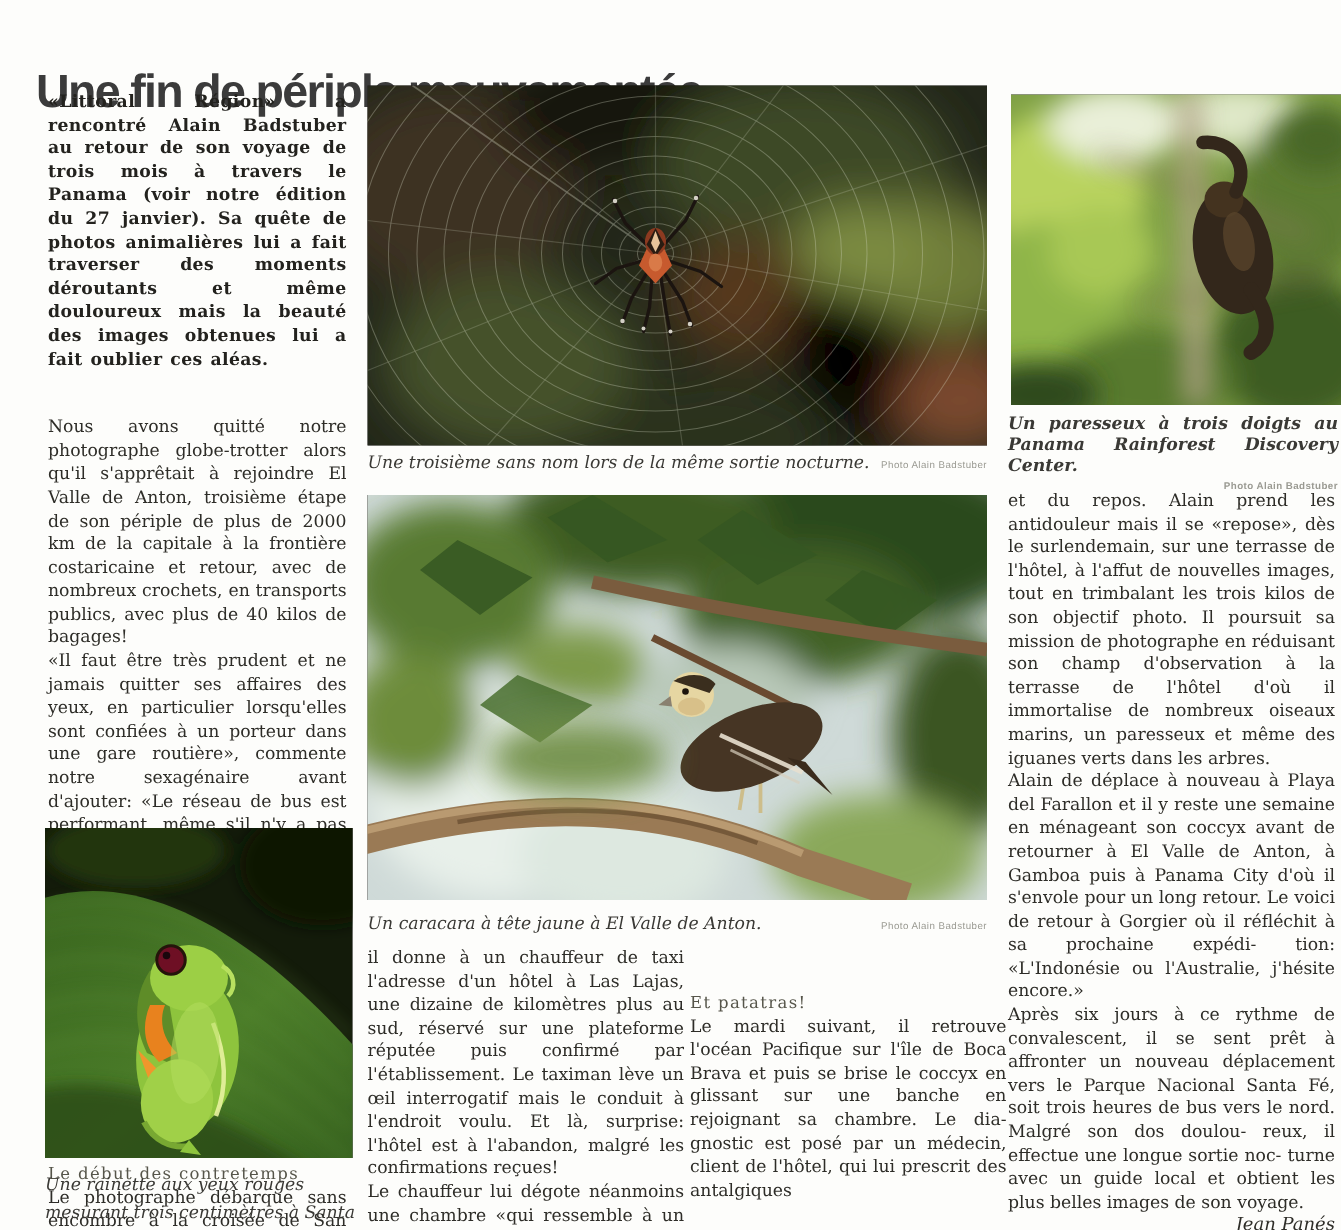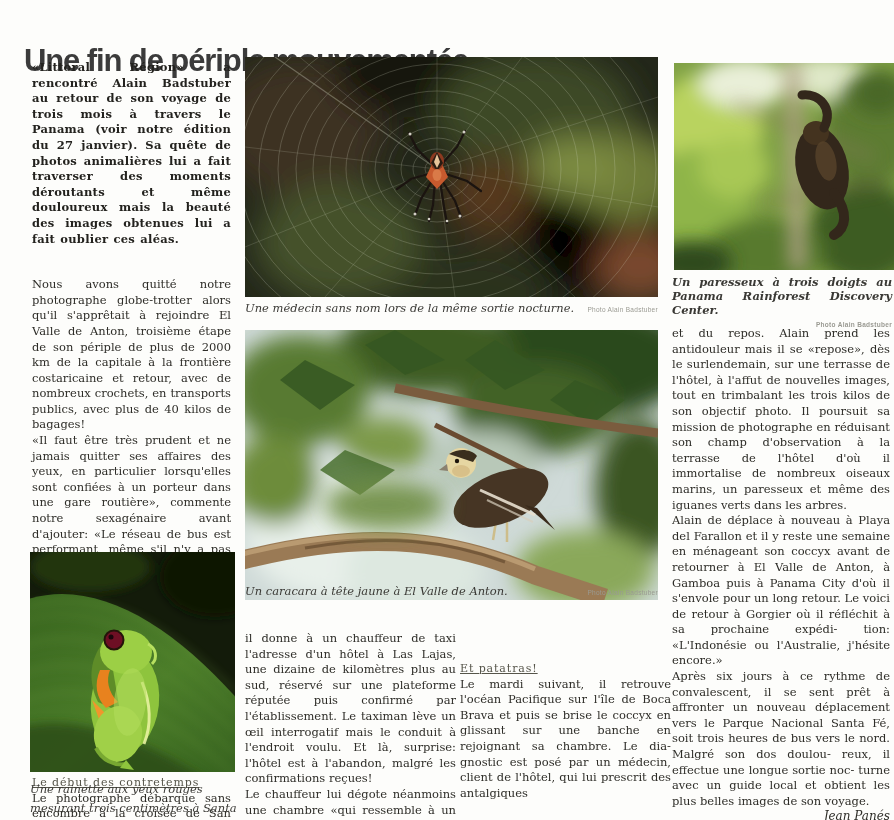--- a/index.html
+++ b/index.html
@@ -17,21 +17,21 @@
     font-weight:bold;font-size:31px;letter-spacing:-1.1px;
     color:#3b3b3b;
     margin-left:16px;
   }
   
   .col{font-size:11.5px;line-height:15.6px;text-align:justify;}
   .col p{margin:0;}
   .col p.gap{margin-top:30px;}
   .lede{font-weight:bold;letter-spacing:.25px;color:#23221e;word-spacing:1px;}
   .subhead{
-    color:#56554a;letter-spacing:.9px;font-size:11px;text-decoration:underline;
+    color:#56554a;letter-spacing:.9px;font-size:11px;
   }
   .jall{text-align-last:justify;}
   
   .caption{font-style:italic;font-size:11.5px;color:#3a3935;line-height:14px;}
   .credit{
     font-family:"Liberation Sans", sans-serif;font-style:normal;
     font-size:6.5px;color:#9a9a92;letter-spacing:.3px;white-space:nowrap;
   }
   .cap-row{display:flex;justify-content:space-between;align-items:baseline;}
   .byline{font-style:italic;text-align:right;font-size:12px;margin-top:10px;}
@@ -127,21 +127,21 @@
       <path d="M192 96 L181 120 L192 132 L203 120 Z" fill="#c75a2e"></path>
       <ellipse cx="192" cy="104" rx="7" ry="9" fill="#8c3a20"></ellipse>
       <path d="M192 95 L186 106 L192 114 L198 106 Z" fill="#2a1c12"></path>
       <path d="M192 97 L189 105 L192 111 L195 105 Z" fill="#e8c49a"></path>
       <ellipse cx="192" cy="118" rx="4.5" ry="6" fill="#d97a48"></ellipse>
     </g>
   </svg>
 </div>
 
 <div class="abs cap-row" style="left:245px;top:301px;width:413px;">
-  <span class="caption">Une médecin sans nom lors de la même sortie nocturne.</span>
+  <span class="caption">Une troisième sans nom lors de la même sortie nocturne.</span>
   <span class="credit">Photo Alain Badstuber</span>
 </div>
 
 <div class="abs photo" style="left:674px;top:63px;width:220px;height:207px;">
   <svg width="220" height="207" viewBox="0 0 220 207">
     <defs>
         <filter id="b2" x="-40%" y="-40%" width="180%" height="180%">
           <feGaussianBlur stdDeviation="9"></feGaussianBlur>
         </filter>
       </defs>
@@ -227,21 +227,21 @@
       <circle cx="212" cy="131" r="2.2" fill="#1c140c"></circle>
       <path d="M202 134 L194 140 L203 141 Z" fill="#8a8070"></path>
       <ellipse cx="216" cy="141" rx="9" ry="6" fill="#d8c089"></ellipse>
     </g>
     <g filter="url(#b3)" opacity=".9">
       <ellipse cx="140" cy="175" rx="60" ry="25" fill="#6d8c42"></ellipse>
     </g>
   </svg>
 </div>
 
-<div class="abs cap-row" style="left:245px;top:584px;width:413px;">
+<div class="abs cap-row" style="left:245px;top:608px;width:413px;">
   <span class="caption">Un caracara à tête jaune à El Valle de Anton.</span>
   <span class="credit">Photo Alain Badstuber</span>
 </div>
 
 <div class="abs col" style="left:245px;top:631px;width:211px;">
   <p>il donne à un chauffeur de taxi l'adresse d'un hôtel à Las Lajas, une dizaine de kilomètres plus au sud, réservé sur une plateforme réputée puis confirmé par l'établissement. Le taximan lève un œil interrogatif mais le conduit à l'endroit voulu. Et là, surprise: l'hôtel est à l'abandon, malgré les confirmations reçues!</p>
   <p>Le chauffeur lui dégote néanmoins une chambre «qui ressemble à un placard», selon Alain. Il y reste une semaine, grisé par la faune multiple et variée qui peuple les marais côtiers. Il prend 2000 photos</p>
 </div>
 
 <div class="abs col" style="left:460px;top:631px;width:211px;">

